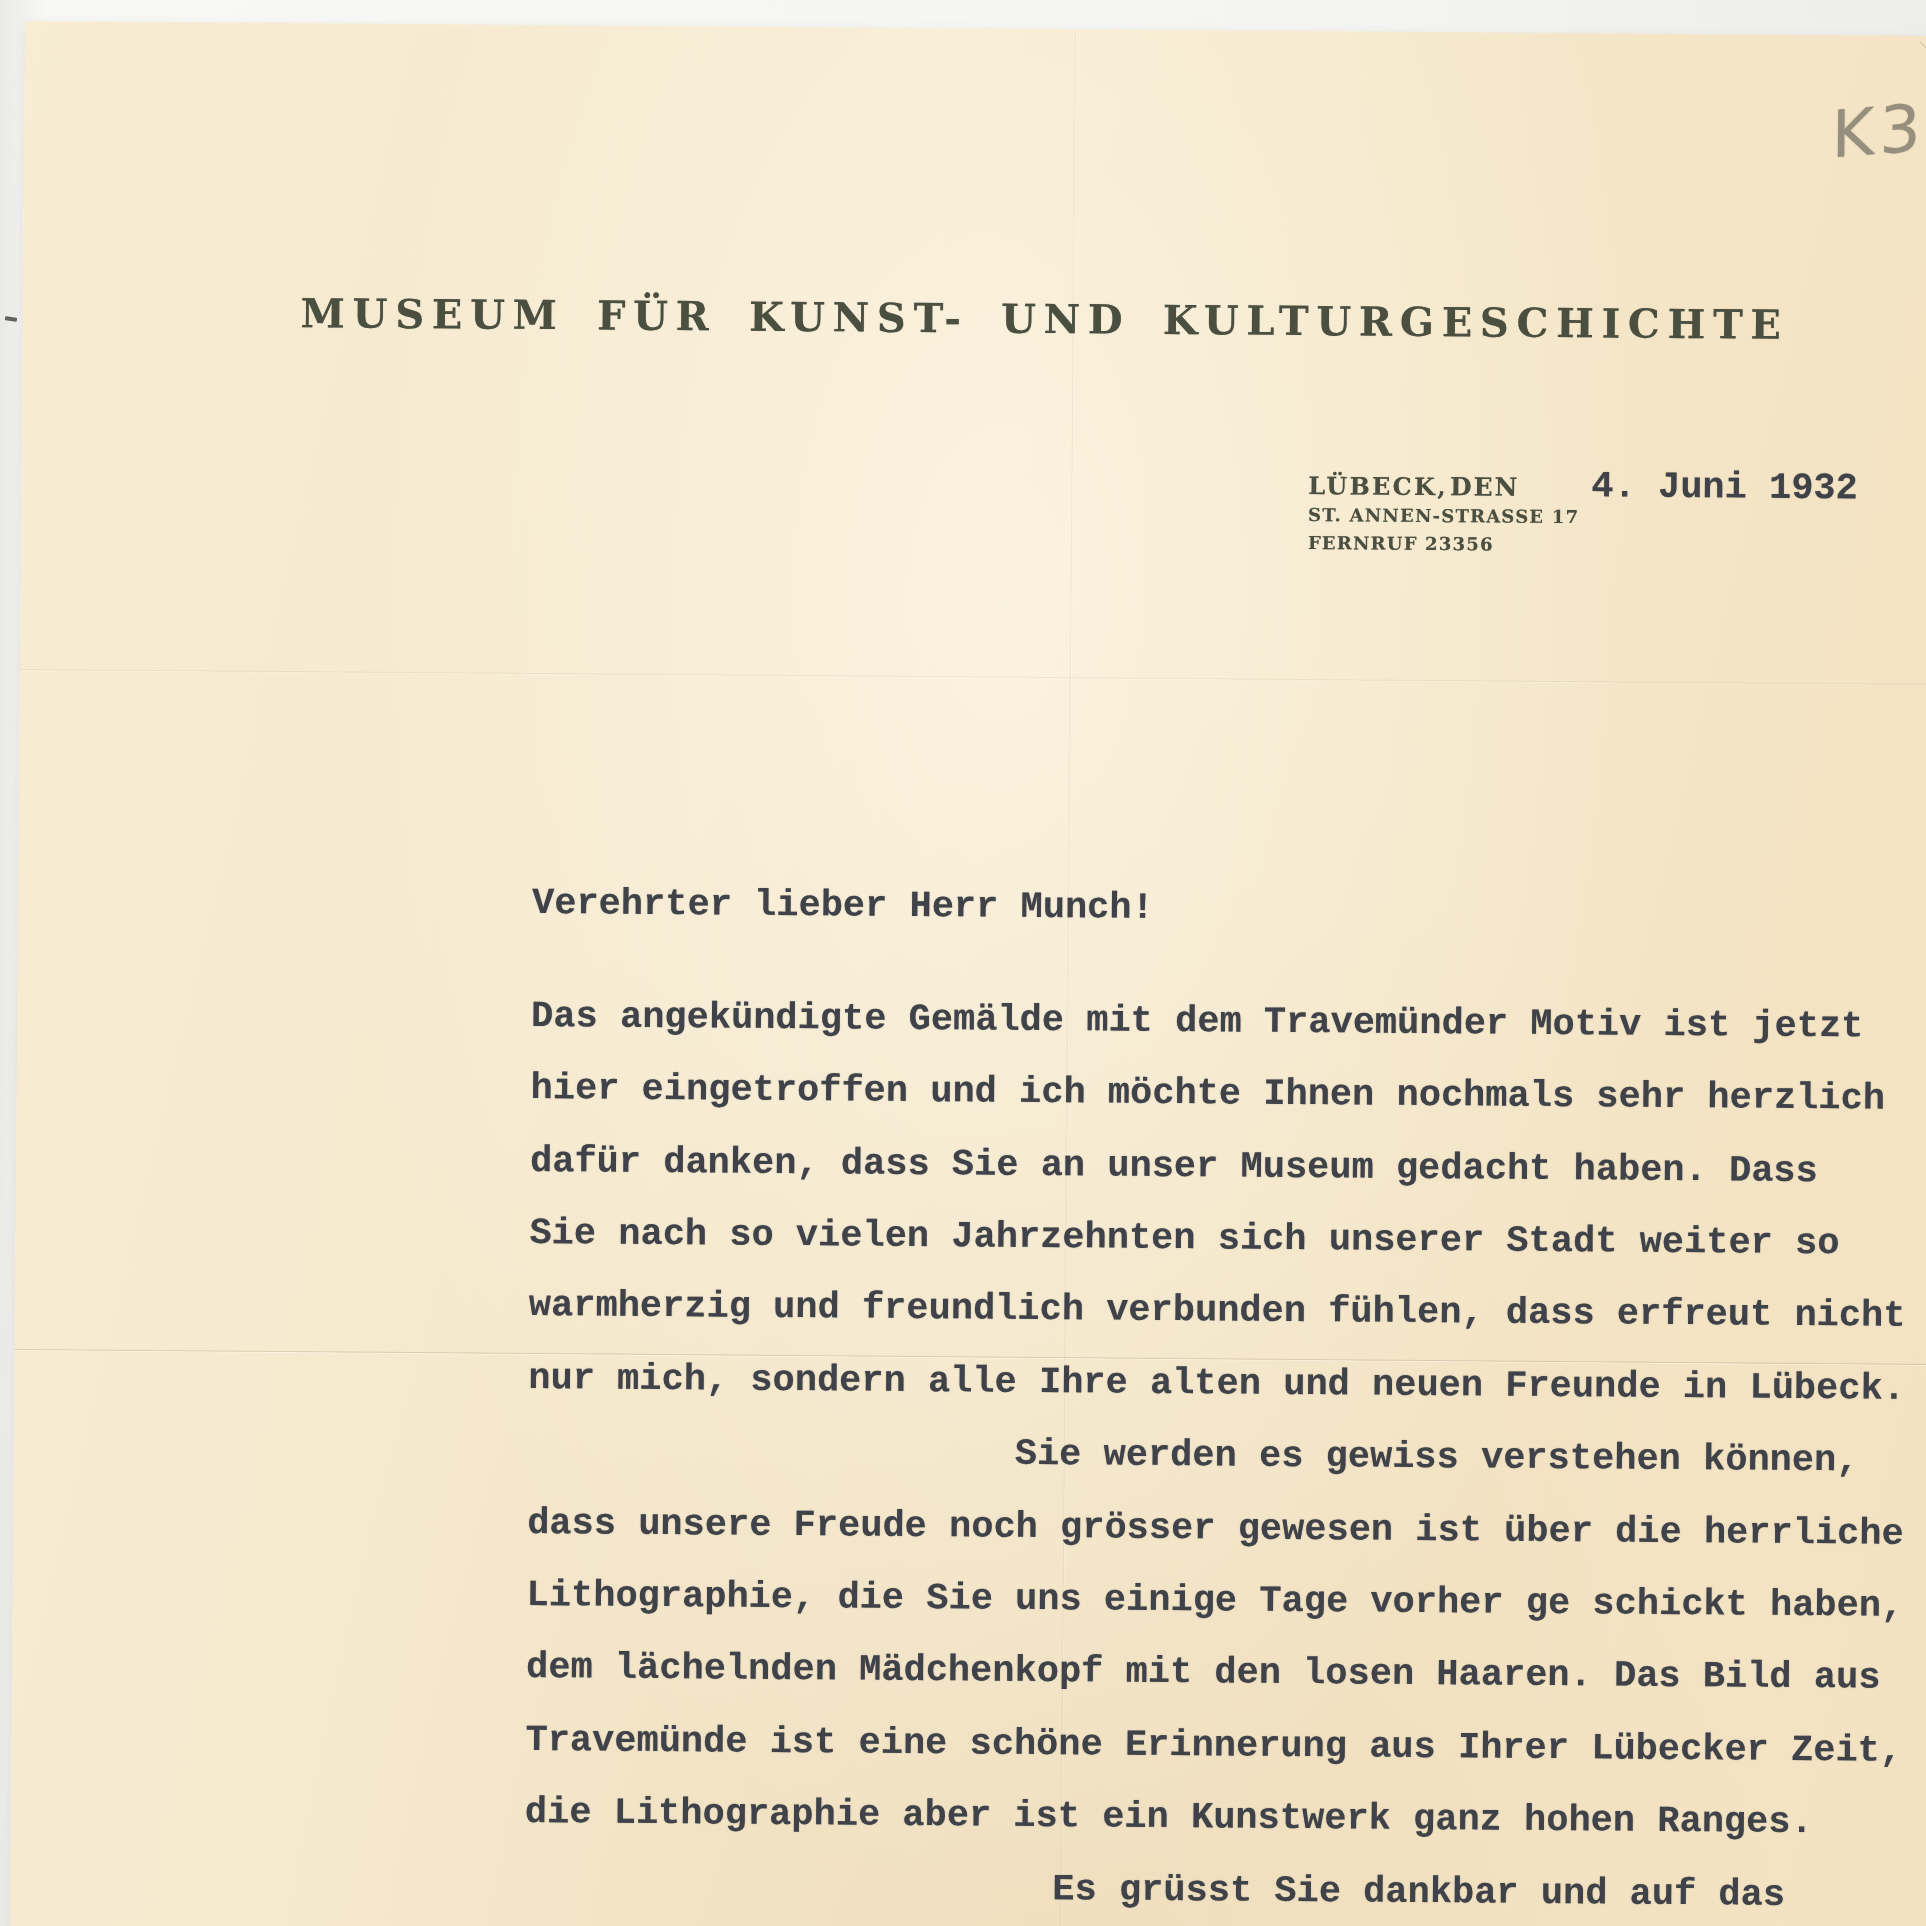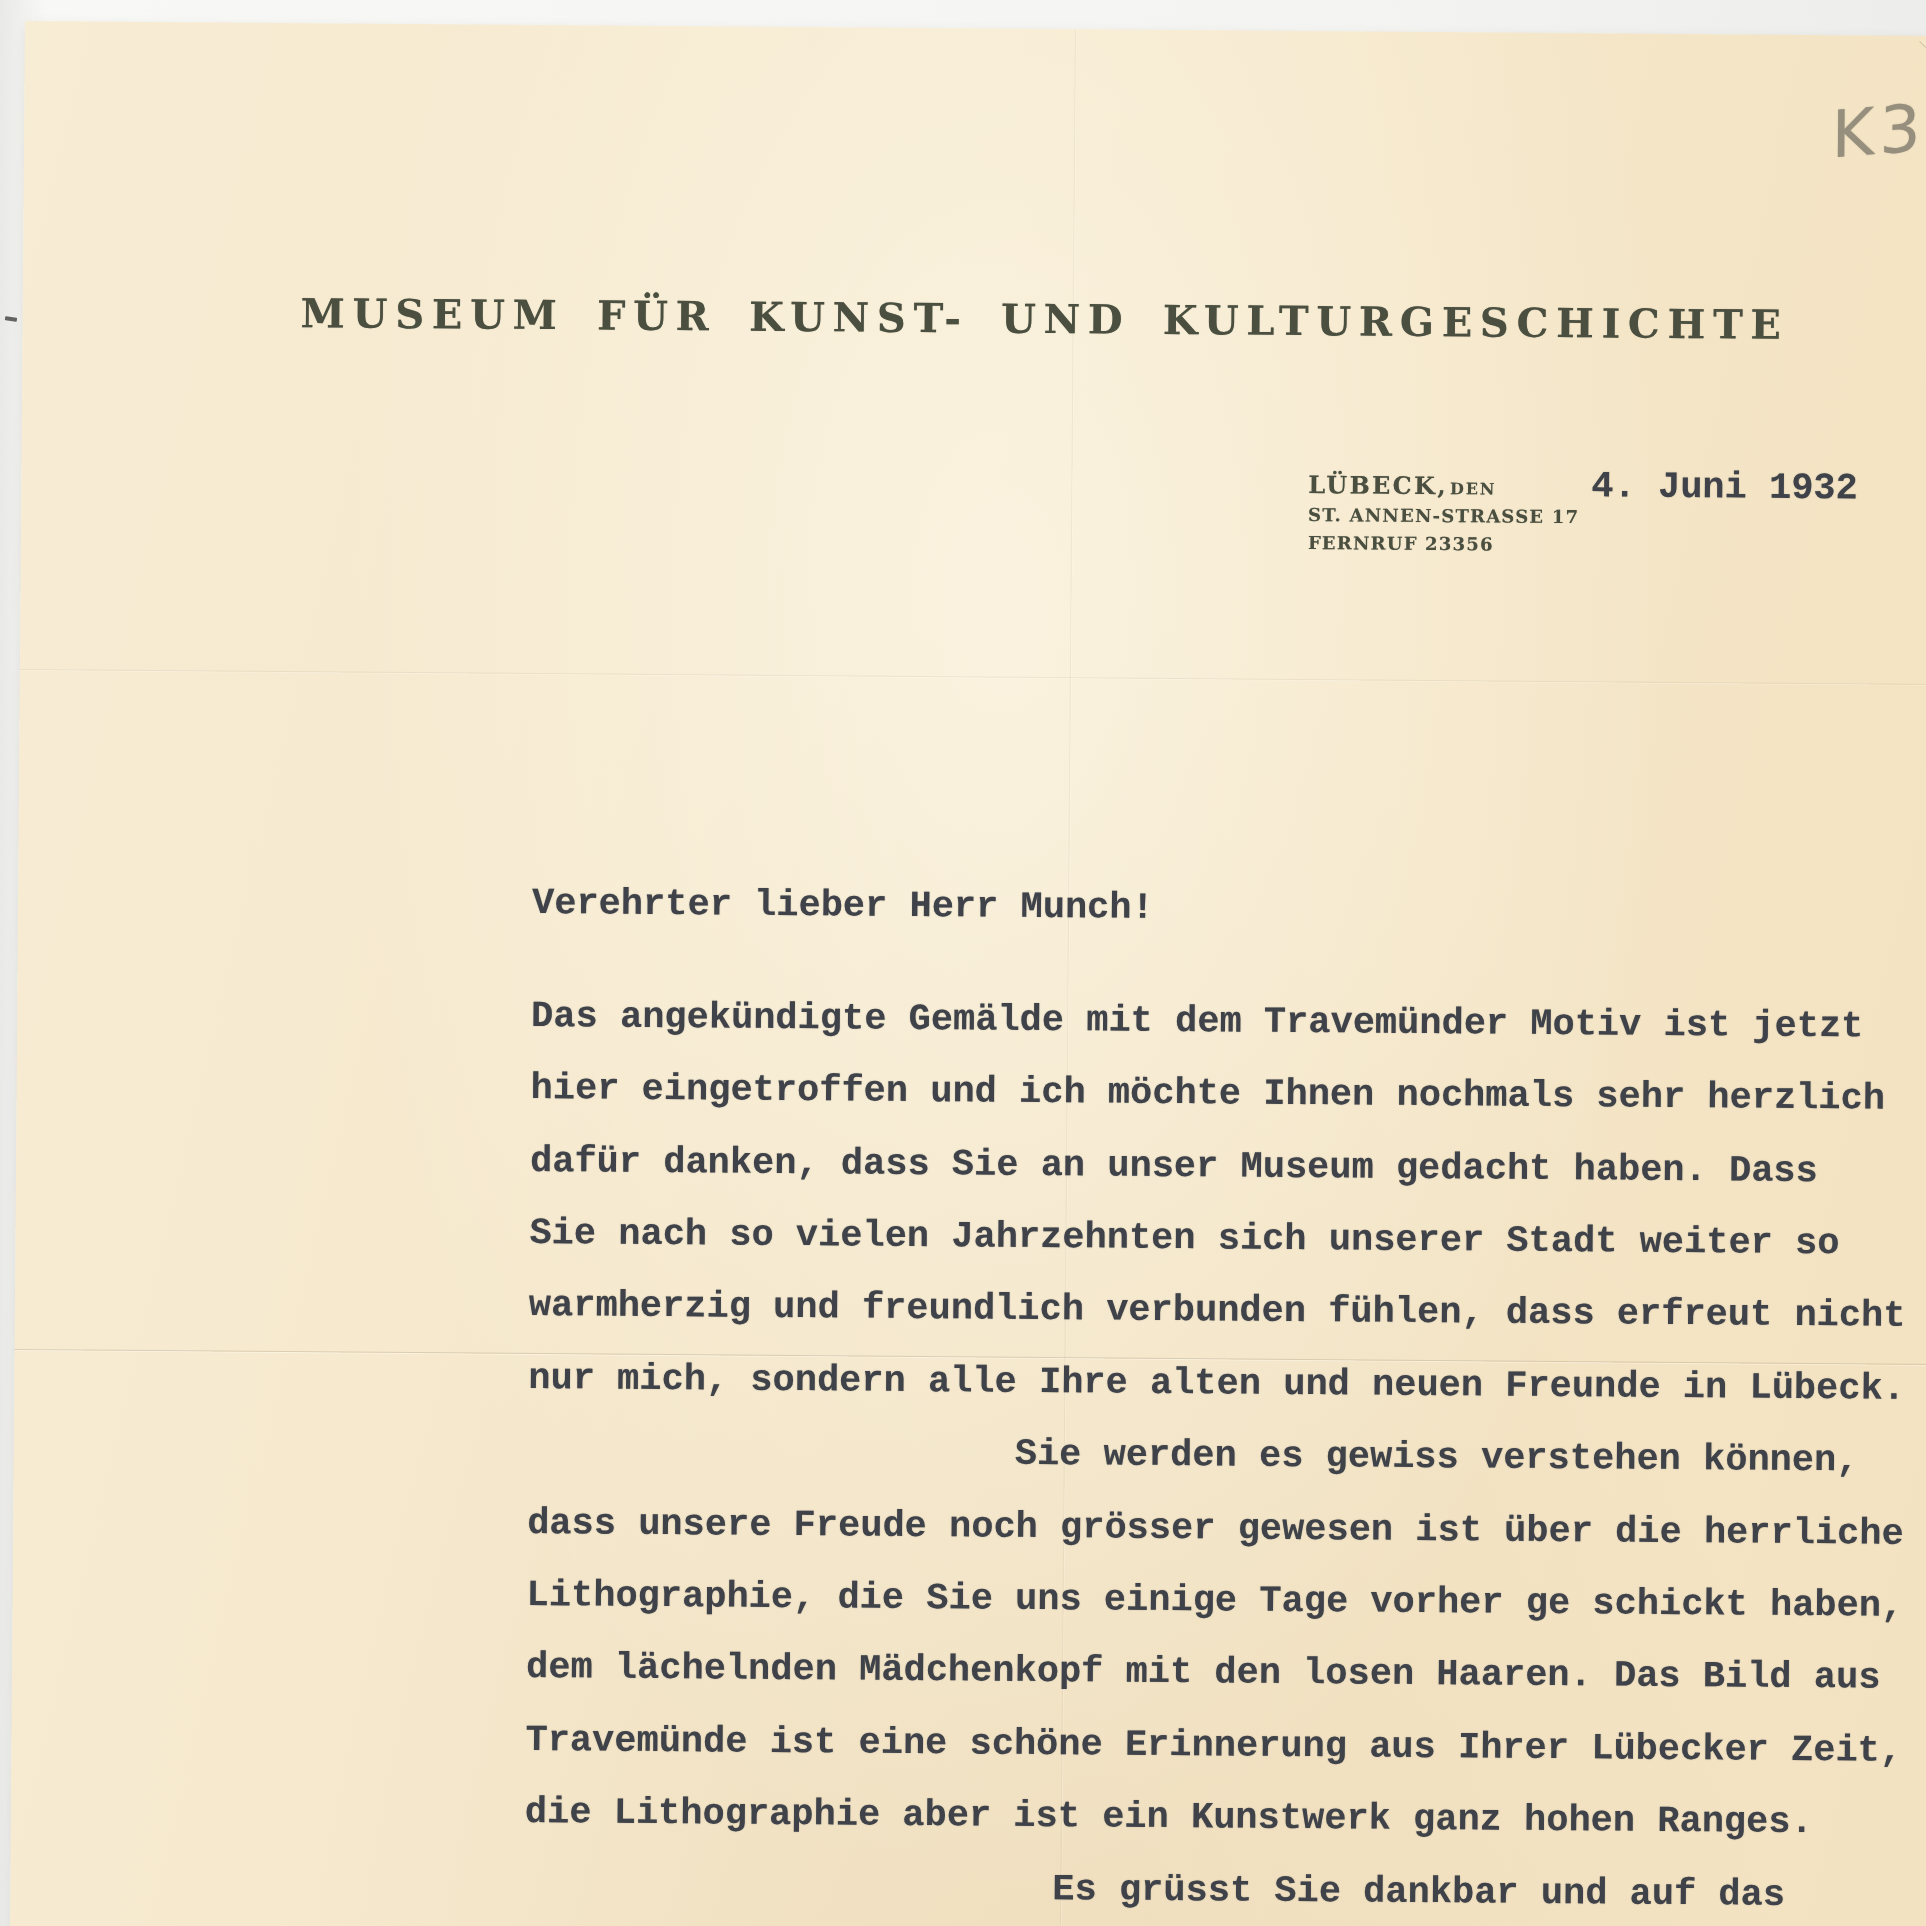--- a/index.html
+++ b/index.html
@@ -34,21 +34,21 @@
     font-family:"DejaVu Serif", serif;font-weight:700;
     font-size:40px;letter-spacing:7.7px;word-spacing:10.8px;line-height:1;
     color:#4a4f40;text-shadow:0 0 0.8px rgba(74,79,64,.55);
   }
   .addr-city{
     position:absolute;left:1287px;top:442px;line-height:1;
     font-family:"DejaVu Serif", serif;font-weight:700;color:#4a4f40;
     text-shadow:0 0 0.8px rgba(74,79,64,.5);
   }
   .addr-city .city{font-size:24px;letter-spacing:2.3px;}
-  .addr-city .den{font-size:16px;letter-spacing:1.9px;}
+  .addr-city .den{font-size:25px;letter-spacing:1.9px;}
   .addr-line{
     position:absolute;left:1287px;line-height:1;
     font-family:"DejaVu Serif", serif;font-weight:700;color:#4a4f40;
     font-size:18px;letter-spacing:1.2px;text-shadow:0 0 0.8px rgba(74,79,64,.5);
   }
   
   .tline{
     position:absolute;left:514px;line-height:1;white-space:pre;
     font-family:"Liberation Mono", monospace;font-weight:700;
     font-size:37px;color:#3f4349;text-shadow:0 0 1.2px rgba(62,66,72,.45);

